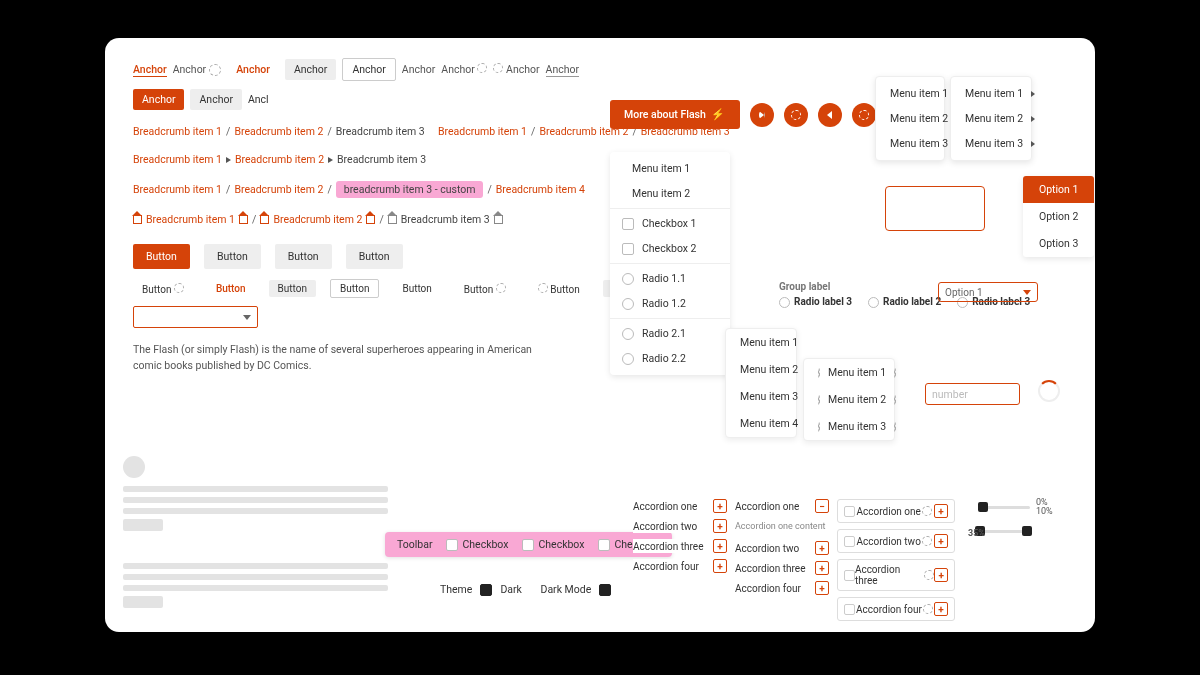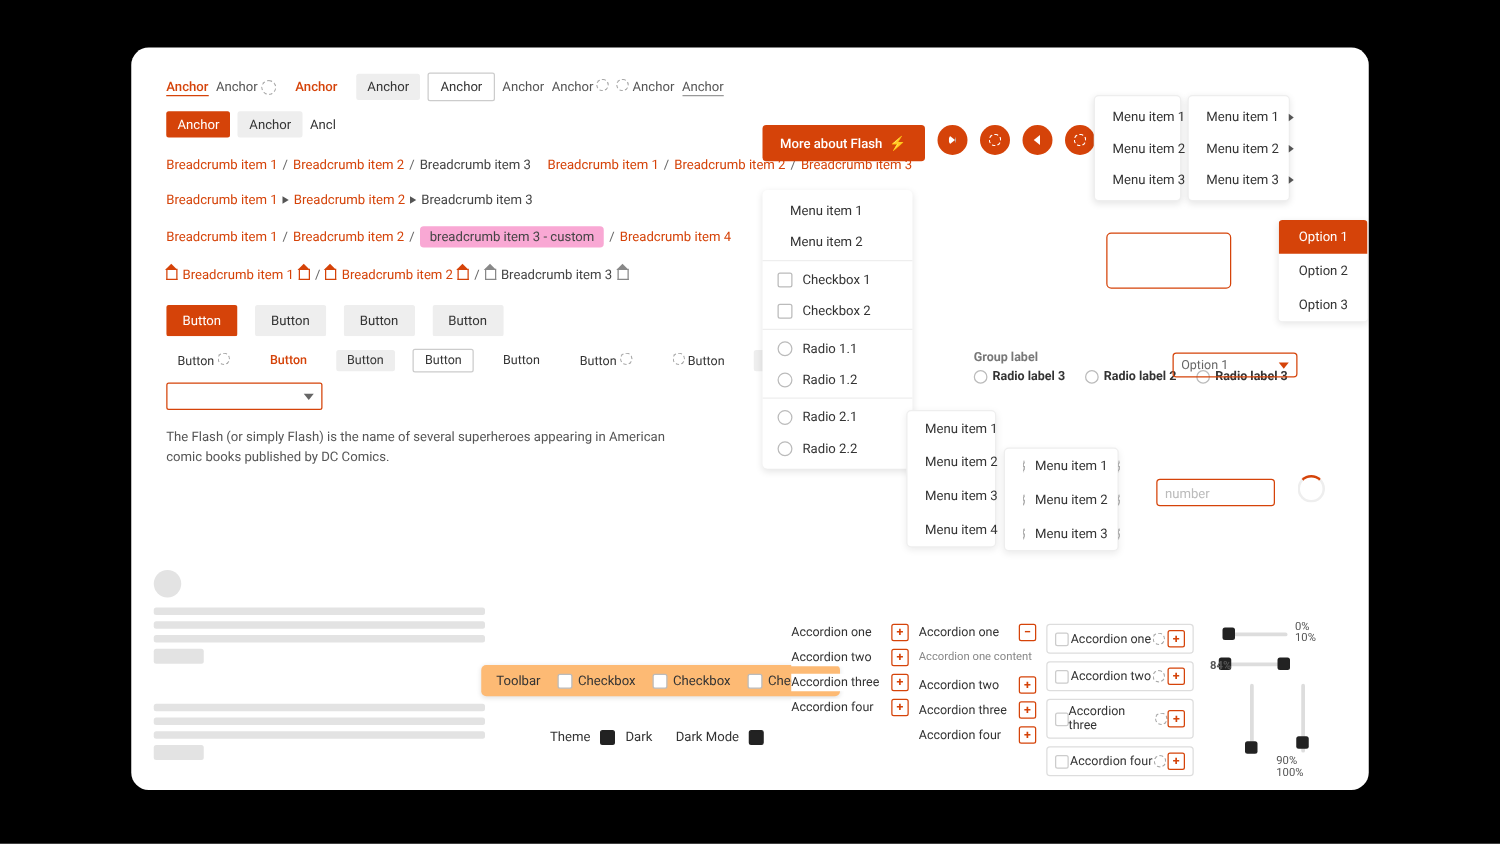--- a/index.html
+++ b/index.html
@@ -61,29 +61,29 @@
 
   
   .skeleton { position:absolute; left:18px; width:265px; }
   .sk1 { top:418px; }
   .sk2 { top:520px; }
   .sk-circle { width:22px;height:22px;border-radius:50%; background:#e3e3e3; margin-bottom:8px;}
   .sk-line { height:6px; background:#e3e3e3; border-radius:2px; margin:5px 0;}
   .sk-line.short { width:40px; height:12px; }
 
   
-  .toolbar { position:absolute; left:280px; top:494px; background:#fdba74; box-shadow:0 1px 4px rgba(0,0,0,0.12); border-radius:4px; padding:6px 12px; display:flex; align-items:center; gap:14px;}
+  .toolbar { position:absolute; left:280px; top:494px; background:#f9a8d4; box-shadow:0 1px 4px rgba(0,0,0,0.12); border-radius:4px; padding:6px 12px; display:flex; align-items:center; gap:14px;}
   .cb { display:flex; align-items:flex-end; gap:4px; }
   .cb-box { width:12px;height:12px; border:1px solid #bbb; border-radius:2px; background:#fff;}
   .cb-box.dark { background:#222; border-color:#222;}
 
   .theme-row { position:absolute; left:335px; top:545px; display:flex; align-items:center; gap:8px;}
 
   
-  .flash-bar { position:absolute; left:505px; top:62px; display:flex; gap:10px;}
+  .flash-bar { position:absolute; left:505px; top:62px; display:flex; align-items:center; gap:10px;}
   .flash-btn { background:#d54309; color:#fff; padding:8px 14px; border-radius:3px; font-weight:500; display:flex; align-items:center; gap:6px;}
   .flash-btn::after{ content:"⚡"; color:#fff; font-size:11px;}
   .circ-btn { width:24px; height:24px; border-radius:50%; background:#d54309; color:#fff; display:flex; align-items:center; justify-content:center; font-size:11px;}
   .circ-btn .chev { width:0;height:0; border-top:4px solid transparent; border-bottom:4px solid transparent;}
   .circ-btn .chev.r { border-left:5px solid #fff;}
   .circ-btn .chev.l { border-right:5px solid #fff;}
 
   
   .menu { background:#fff; border:1px solid #eee; box-shadow:0 2px 6px rgba(0,0,0,0.1); border-radius:4px; padding:4px 0; position:absolute;}
   .menu-item { padding:6px 14px; display:flex; align-items:center; justify-content:space-between; gap:8px; cursor:pointer; white-space:nowrap;}
@@ -458,30 +458,17 @@
       <div style="display:flex;flex-direction:column;line-height:1">
           <span>0%</span>
           <span>10%</span>
         </div>
     </div>
     <div class="sl">
       <div class="track">
           <div class="thumb" style="left:-5px"></div>
           <div class="thumb" style="left:42px"></div>
         </div>
-      <span style="position:absolute;left:-12px;top:-2px;font-weight:bold">84%</span>
-    </div>
-    <div style="display:flex; gap:18px">
-      <div>
-        <div class="vtrack">
-            <div class="thumb" style="top:46px;left:-4px"></div>
-          </div>
-      </div>
-      <div>
-        <div class="vtrack">
-            <div class="thumb" style="top:42px;left:-4px"></div>
-          </div>
-        <div style="margin-top:2px"><span>90%</span><br><span>100%</span></div>
-      </div>
+      <span style="position:absolute;left:-12px;top:-2px;font-weight:bold">35%</span>
     </div>
   </div>
 
 </div>
 
 </body></html>

